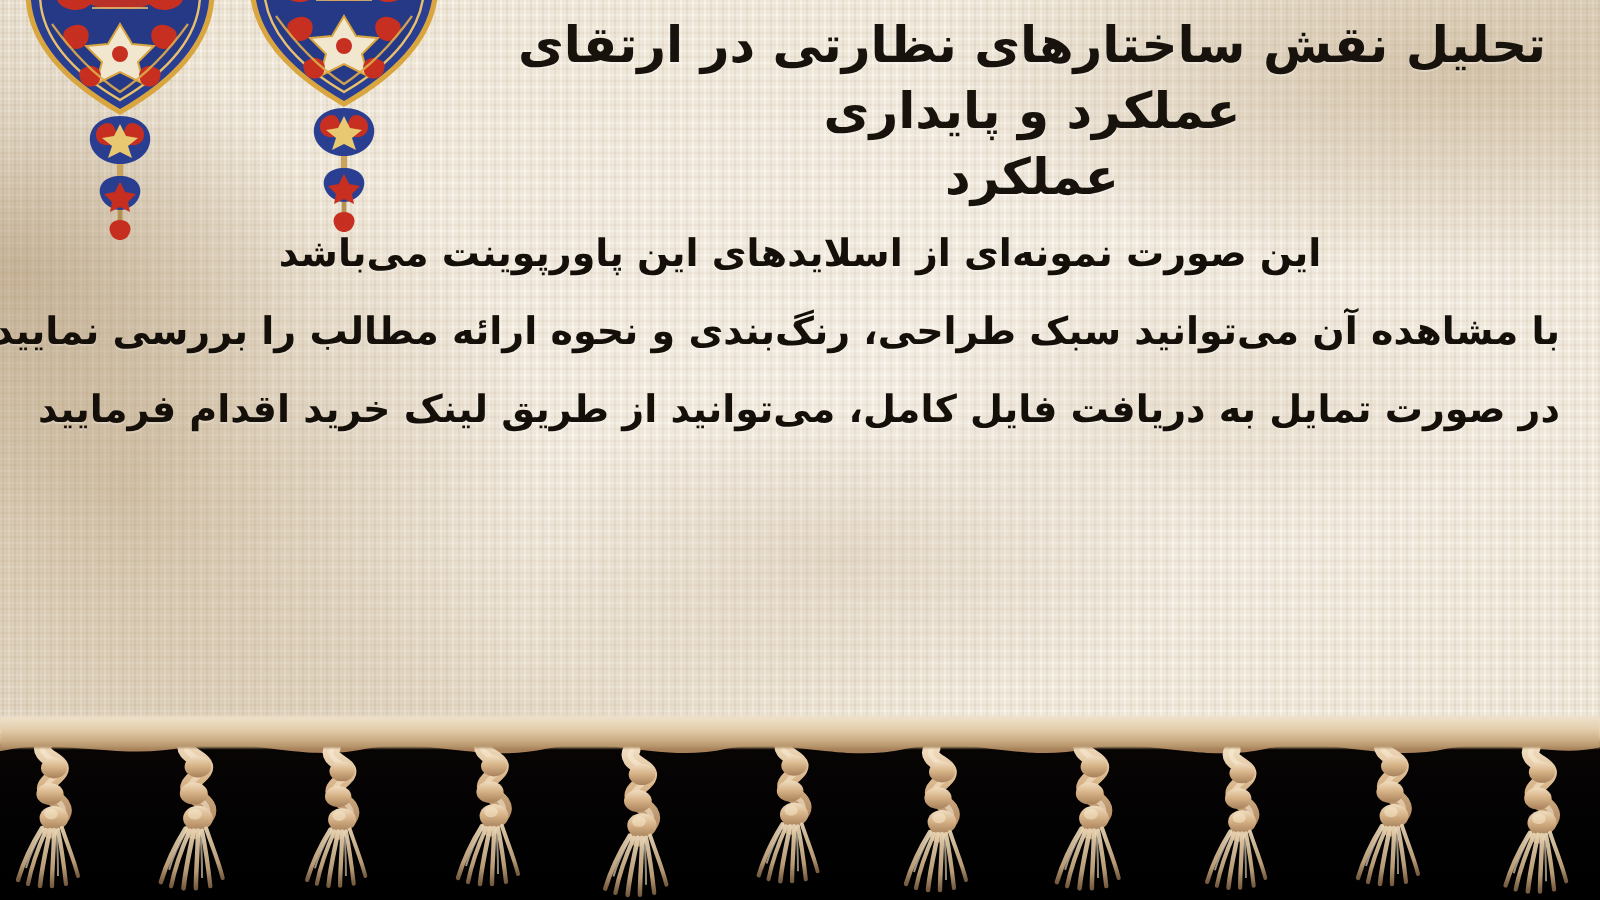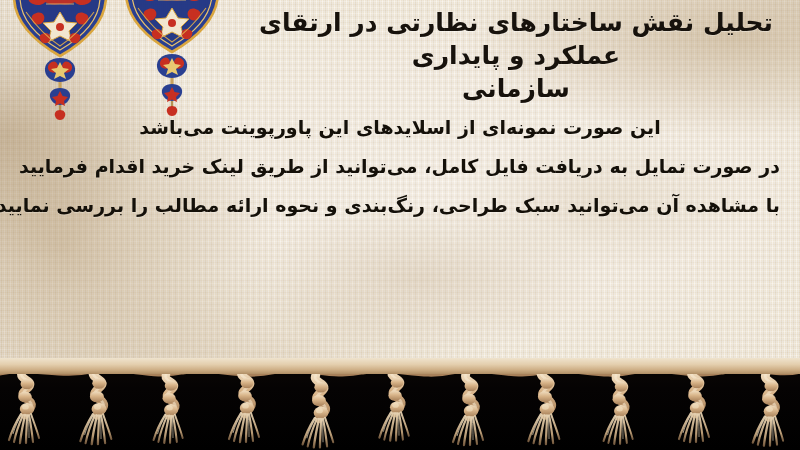--- a/index.html
+++ b/index.html
@@ -154,27 +154,27 @@
         <use href="#medallion" x="0" y="0" transform="translate(60,10)"></use>
         <use href="#medallion" x="0" y="0" transform="translate(172,6)"></use>
         <use href="#pendant" transform="translate(60,58)"></use>
         <use href="#pendant" transform="translate(172,54)"></use>
       </g>
     </svg>
   </div>
 
   <div class="title">
     <div>تحلیل نقش ساختارهای نظارتی در ارتقای عملکرد و پایداری</div>
-    <div>سازمانی</div>
+    <div>عملکرد</div>
   </div>
 
   <div class="body-lines">
     <span class="ln">این صورت نمونه‌ای از اسلایدهای این پاورپوینت می‌باشد</span>
+    <span class="ln">با مشاهده آن می‌توانید سبک طراحی، رنگ‌بندی و نحوه ارائه مطالب را بررسی نمایید</span>
     <span class="ln">در صورت تمایل به دریافت فایل کامل، می‌توانید از طریق لینک خرید اقدام فرمایید</span>
-    <span class="ln">با مشاهده آن می‌توانید سبک طراحی، رنگ‌بندی و نحوه ارائه مطالب را بررسی نمایید</span>
   </div>
 
   <div class="bottom-band">
     <div class="band-edge"></div>
   </div>
 
   <div class="fringe">
     <div class="selvedge"></div>
     <svg width="800" height="92" viewBox="0 0 800 92" preserveAspectRatio="none">
       <defs>

